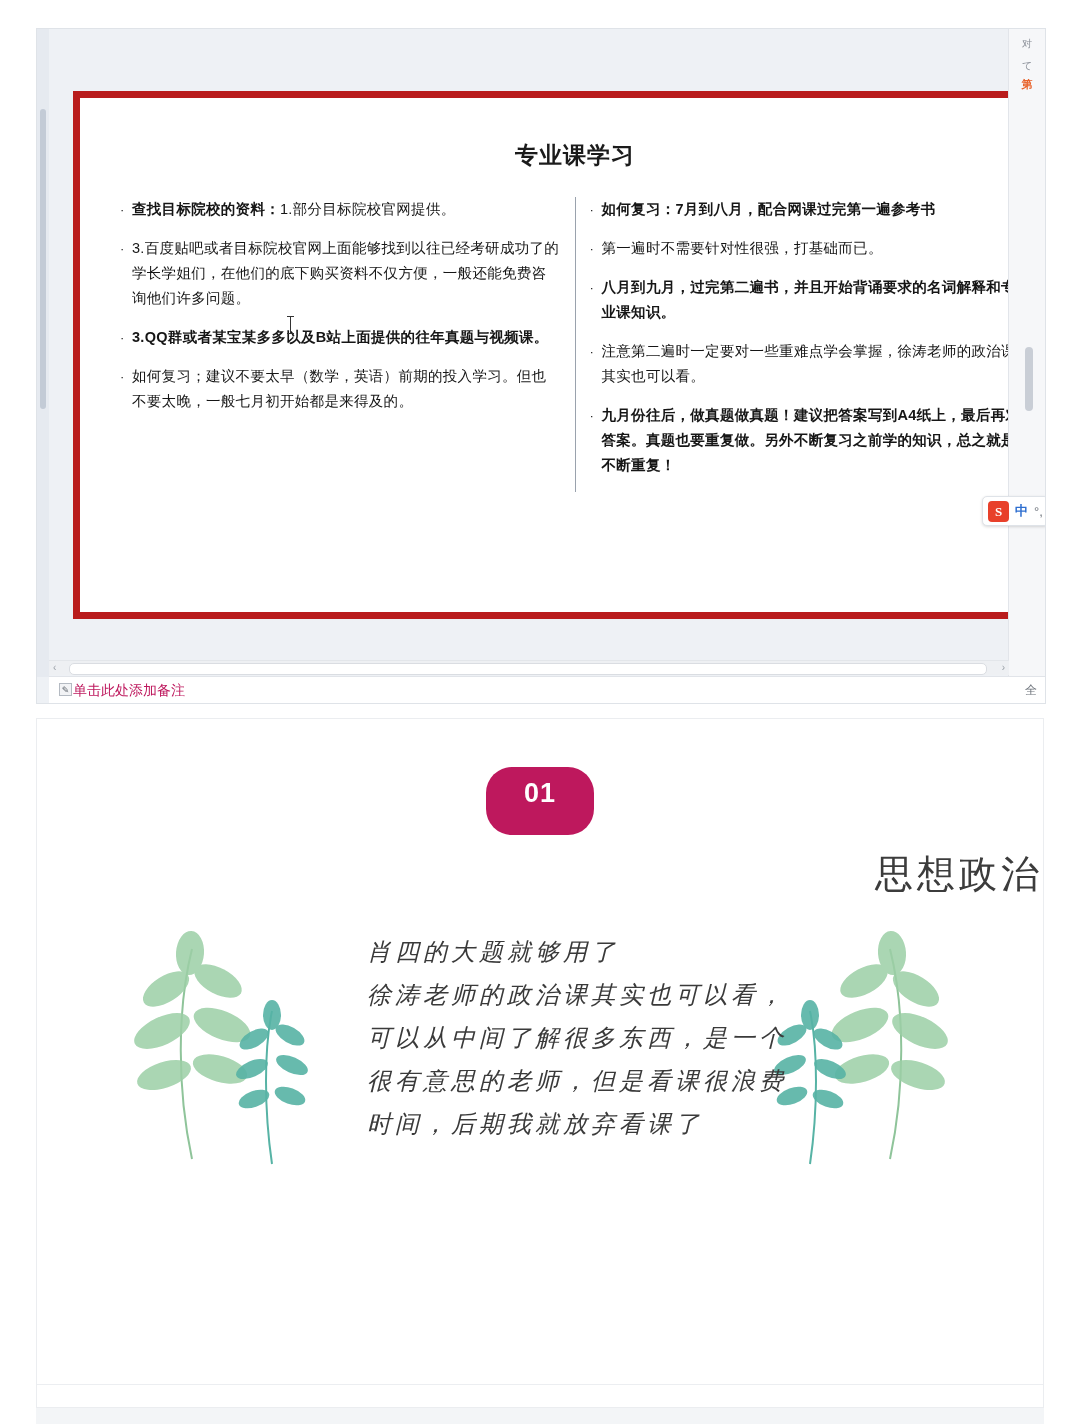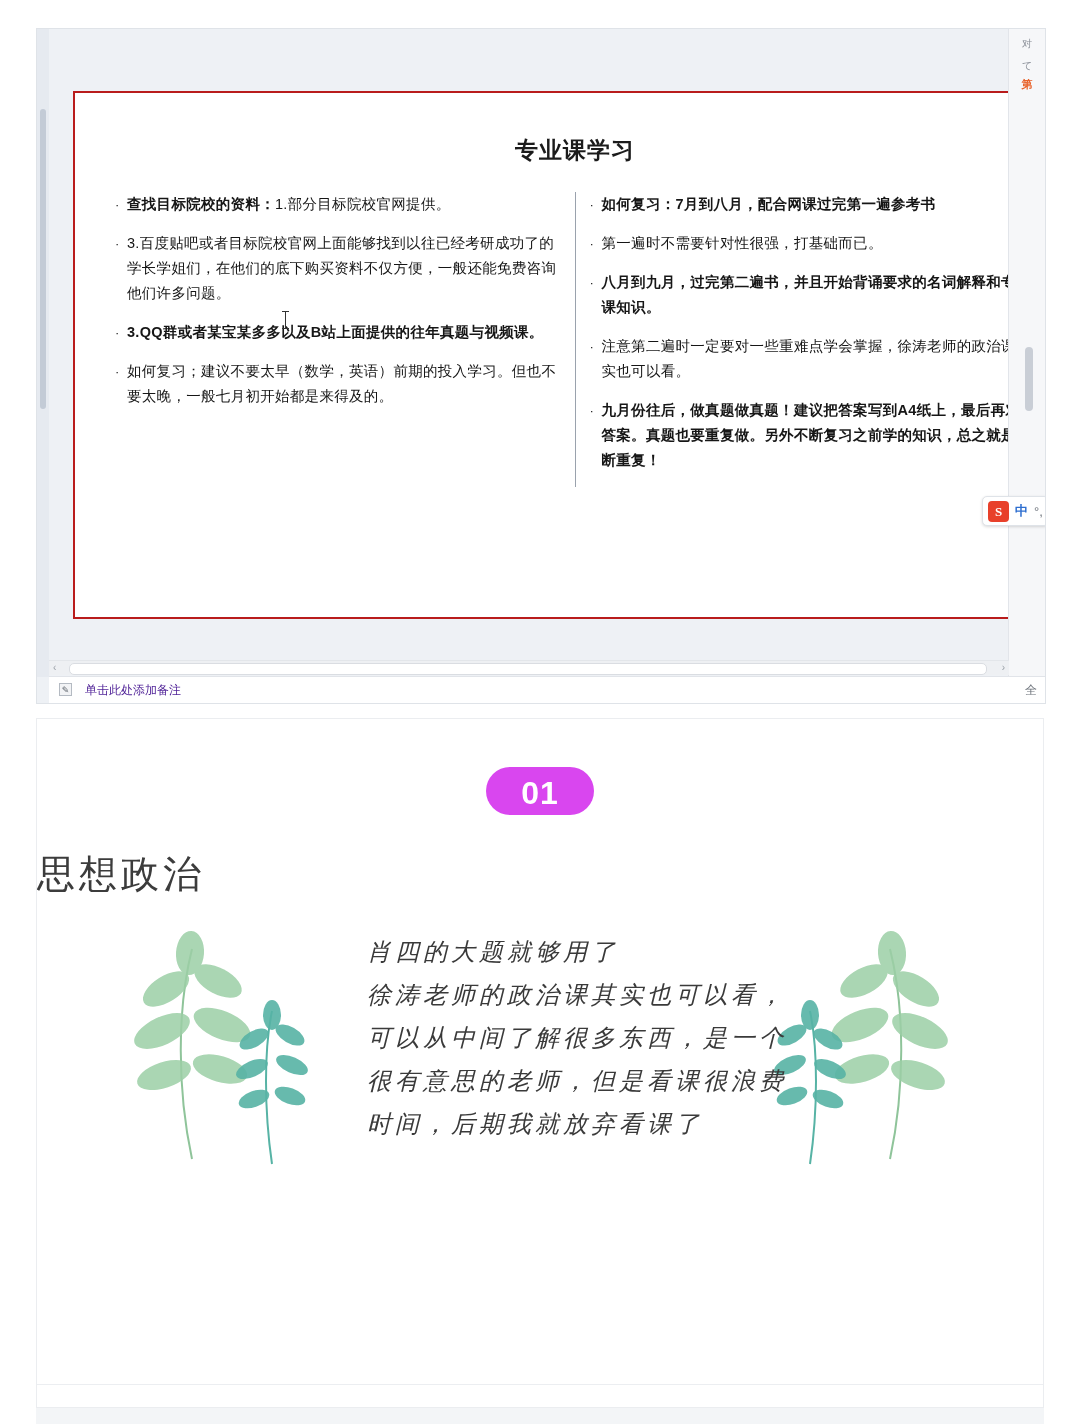--- a/index.html
+++ b/index.html
@@ -40,21 +40,21 @@
     background: #c3cbd6;
     border-radius: 3px;
   }
   .slide-canvas {
     position: absolute;
     left: 36px;
     top: 62px;
     width: 1004px;
     height: 528px;
     background: #ffffff;
-    border: 2px solid #b91c1c;
+    border: 7px solid #b91c1c;
     box-sizing: border-box;
   }
   .slide-title {
     text-align: center;
     font-size: 23px;
     font-weight: bold;
     color: #1b1b1b;
     margin-top: 42px;
     letter-spacing: 1px;
   }
@@ -189,23 +189,23 @@
     border: 1px solid #b4bac2;
     background: #f2f3f5;
     font-size: 9px;
     color: #5a6068;
     text-align: center;
     line-height: 13px;
     box-sizing: border-box;
   }
   .ppt-notes .notes-text {
     position: absolute;
-    left: 36px; top: 5px;
-    font-size: 12px;
-    color: #4c1d95;
+    left: 24px; top: 5px;
+    font-size: 14px;
+    color: #be185d;
   }
   .ppt-notes .notes-right {
     position: absolute;
     right: 8px; top: 5px;
     font-size: 12px;
     color: #6d737b;
   }
 
   
   .ime-bar {
@@ -262,35 +262,35 @@
     border: 1px solid #ebedf0;
     box-sizing: border-box;
     overflow: hidden;
   }
   .badge-01 {
     position: absolute;
     left: 50%;
     transform: translateX(-50%);
     top: 48px;
     width: 108px;
-    height: 48px;
-    background: #d946ef;
+    height: 68px;
+    background: #be185d;
     border-radius: 26px;
     color: #ffffff;
-    font-size: 32px;
+    font-size: 27px;
     font-weight: bold;
     text-align: center;
     line-height: 52px;
     letter-spacing: 1px;
   }
   .slide2-title {
     position: absolute;
     left: 0; right: 0;
     top: 130px;
-    text-align: left;
+    text-align: right;
     font-size: 38px;
     color: #3c3c3c;
     letter-spacing: 4px;
     font-family: "Liberation Sans", sans-serif;
   }
   .handwriting {
     position: absolute;
     left: 330px;
     top: 212px;
     width: 520px;

